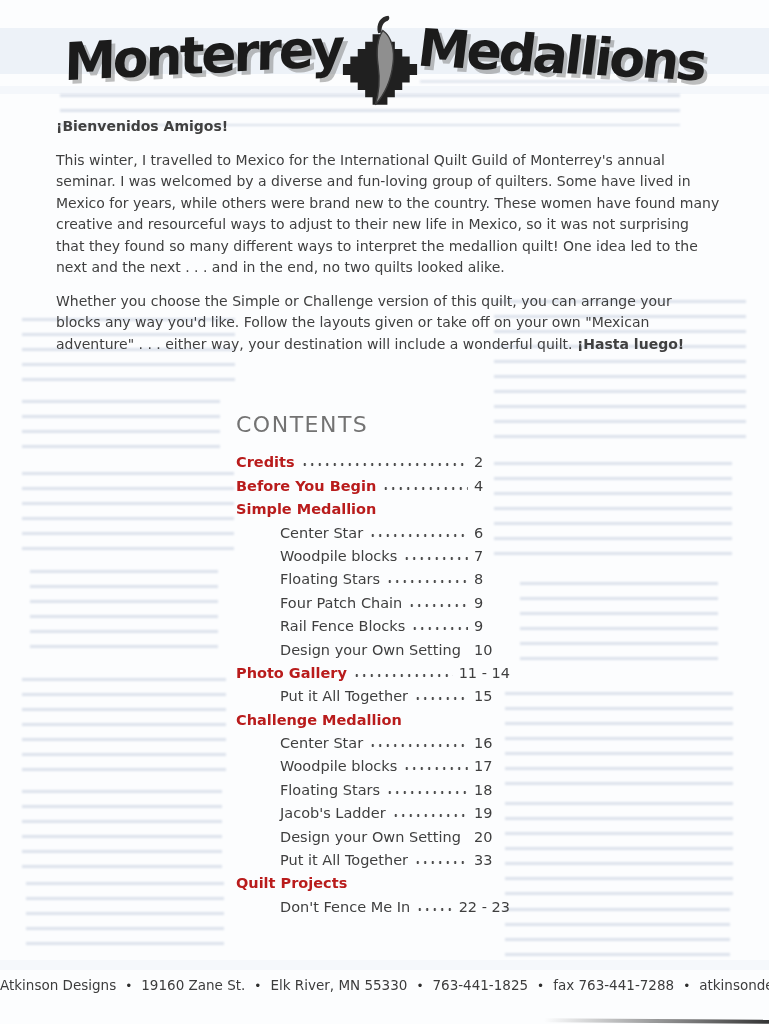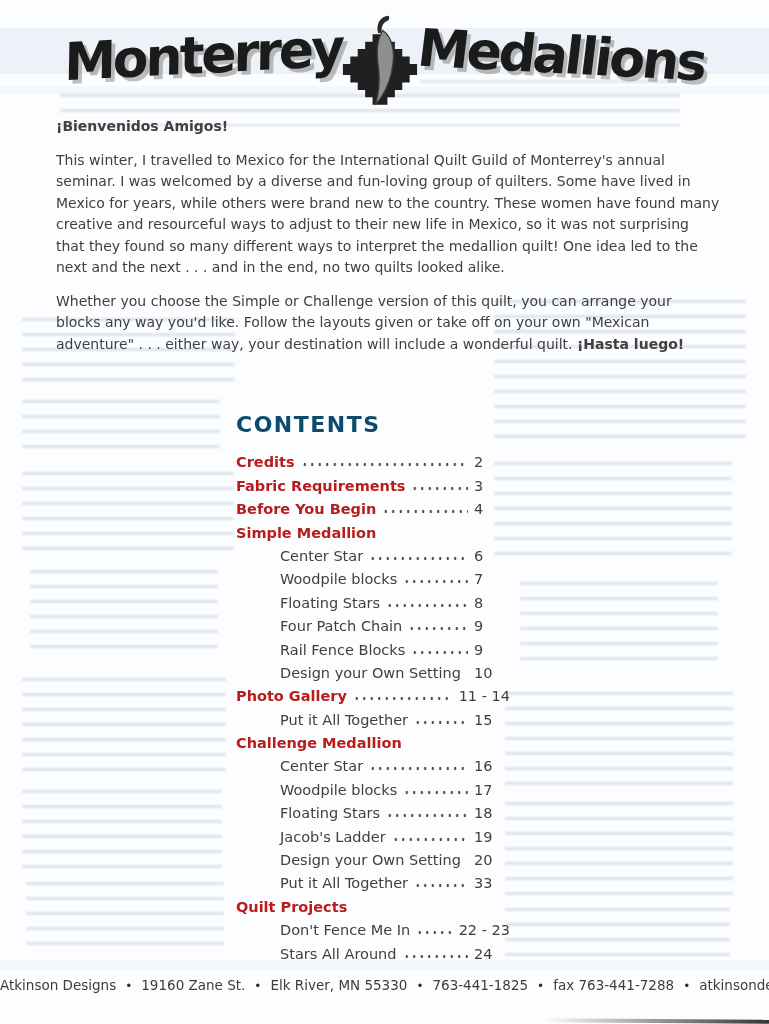--- a/index.html
+++ b/index.html
@@ -57,22 +57,22 @@
     position:absolute;left:56px;top:116px;width:664px;
     font-size:14px;line-height:21.5px;color:#404040;
   }
   .greeting{font-weight:bold;margin:0;}
   .intro p{margin:0 0 0 0;}
   .intro p + p{margin-top:12px;}
   .bold-inline{font-weight:bold;}
   
   .contents{position:absolute;left:236px;top:412px;width:274px;}
   .contents h2{
-    margin:0 0 9px 0;font-size:22px;font-weight:700;
-    letter-spacing:1.5px;color:#0c4a6e;line-height:26px;
+    margin:0 0 9px 0;font-size:22px;font-weight:400;
+    letter-spacing:1.5px;color:#737373;line-height:26px;
   }
   .toc-row{display:flex;align-items:flex-end;height:23.4px;font-size:14.5px;}
   .toc-row.top .label,.toc-row.section .label{font-weight:bold;color:#b91c1c;}
   .toc-row.sub{padding-left:44px;}
   .label{white-space:nowrap;}
   .dots{
     flex:1;height:5px;margin:0 6px 3px 6px;
     background-image:radial-gradient(circle,#4c4c4c 1.15px,rgba(0,0,0,0) 1.45px);
     background-size:7.5px 5px;background-repeat:repeat-x;background-position:left bottom;
   }
@@ -135,25 +135,20 @@
 
   <div class="contents">
     <h2>CONTENTS</h2>
     <div>
         <div class="toc-row top">
           <span class="label">Credits</span>
           <span class="dots"></span>
           <span class="pagenum">2</span>
         </div>
         <div class="toc-row top">
-          <span class="label">Fabric Requirements</span>
-          <span class="dots"></span>
-          <span class="pagenum">3</span>
-        </div>
-        <div class="toc-row top">
           <span class="label">Before You Begin</span>
           <span class="dots"></span>
           <span class="pagenum">4</span>
         </div>
         <div class="toc-row section">
           <span class="label">Simple Medallion</span>
         </div>
         <div class="toc-row sub">
           <span class="label">Center Star</span>
           <span class="dots"></span>
@@ -228,25 +223,20 @@
           <span class="pagenum">33</span>
         </div>
         <div class="toc-row section">
           <span class="label">Quilt Projects</span>
         </div>
         <div class="toc-row sub">
           <span class="label">Don't Fence Me In</span>
           <span class="dots"></span>
           <span class="pagenum">22 - 23</span>
         </div>
-        <div class="toc-row sub">
-          <span class="label">Stars All Around</span>
-          <span class="dots"></span>
-          <span class="pagenum">24</span>
-        </div>
       </div>
   </div>
 
   <div class="footer">
     <span><span>Atkinson Designs</span><span class="bullet">•</span><span>19160 Zane St.</span><span class="bullet">•</span><span>Elk River, MN 55330</span><span class="bullet">•</span><span>763-441-1825</span><span class="bullet">•</span><span>fax 763-441-7288</span><span class="bullet">•</span><span>atkinsondesigns.com</span></span>
   </div>
 
   <div class="page-edge"></div>
 </div>
 

